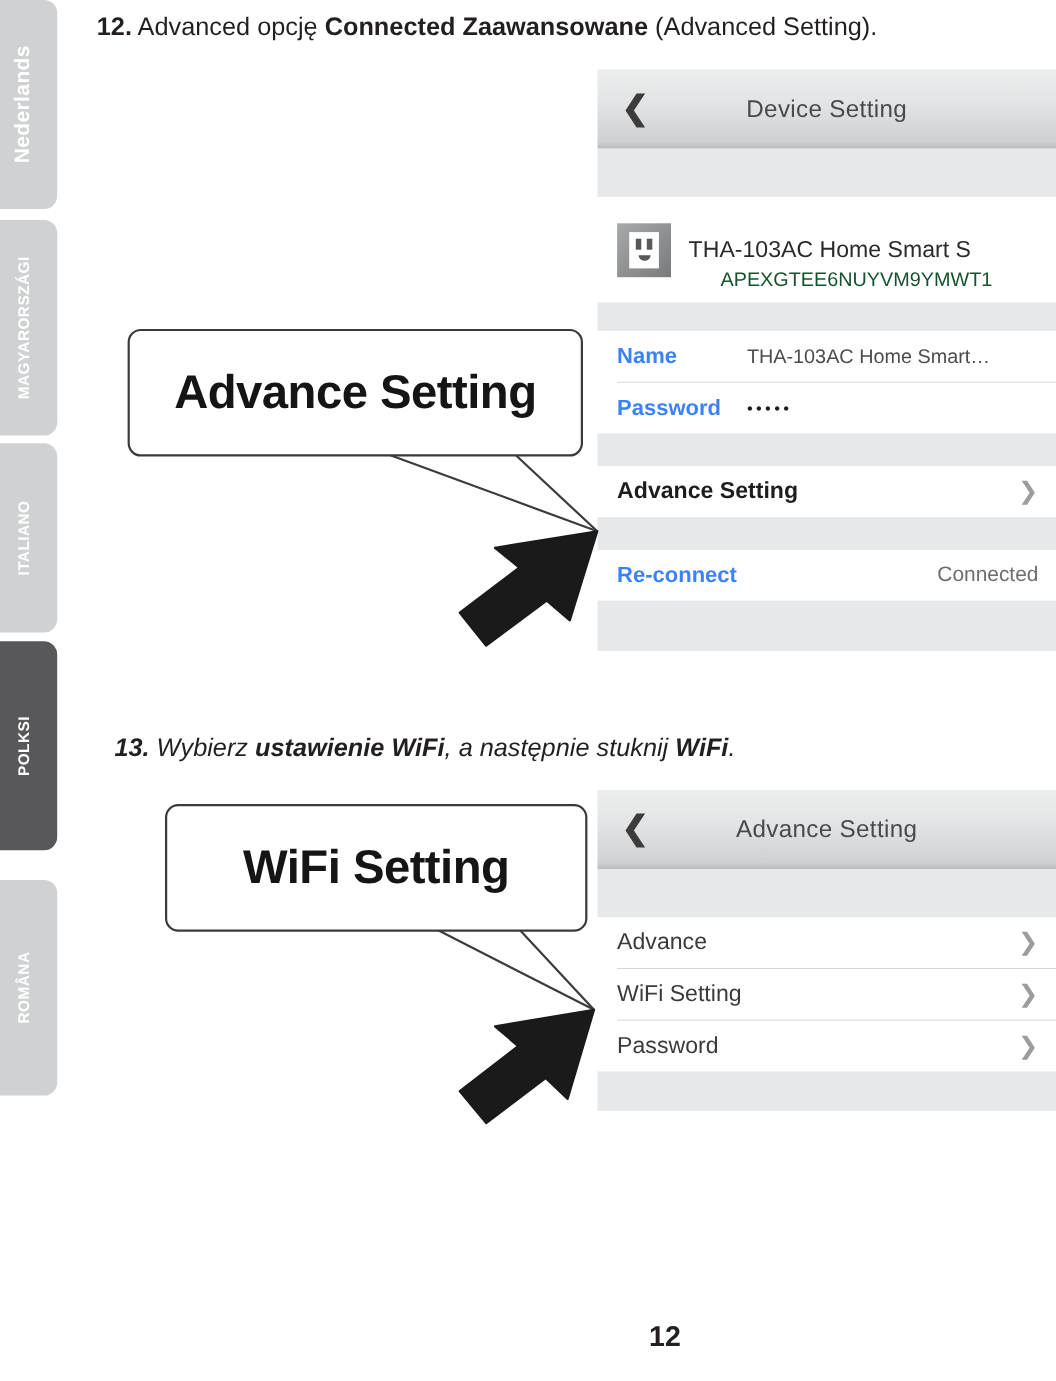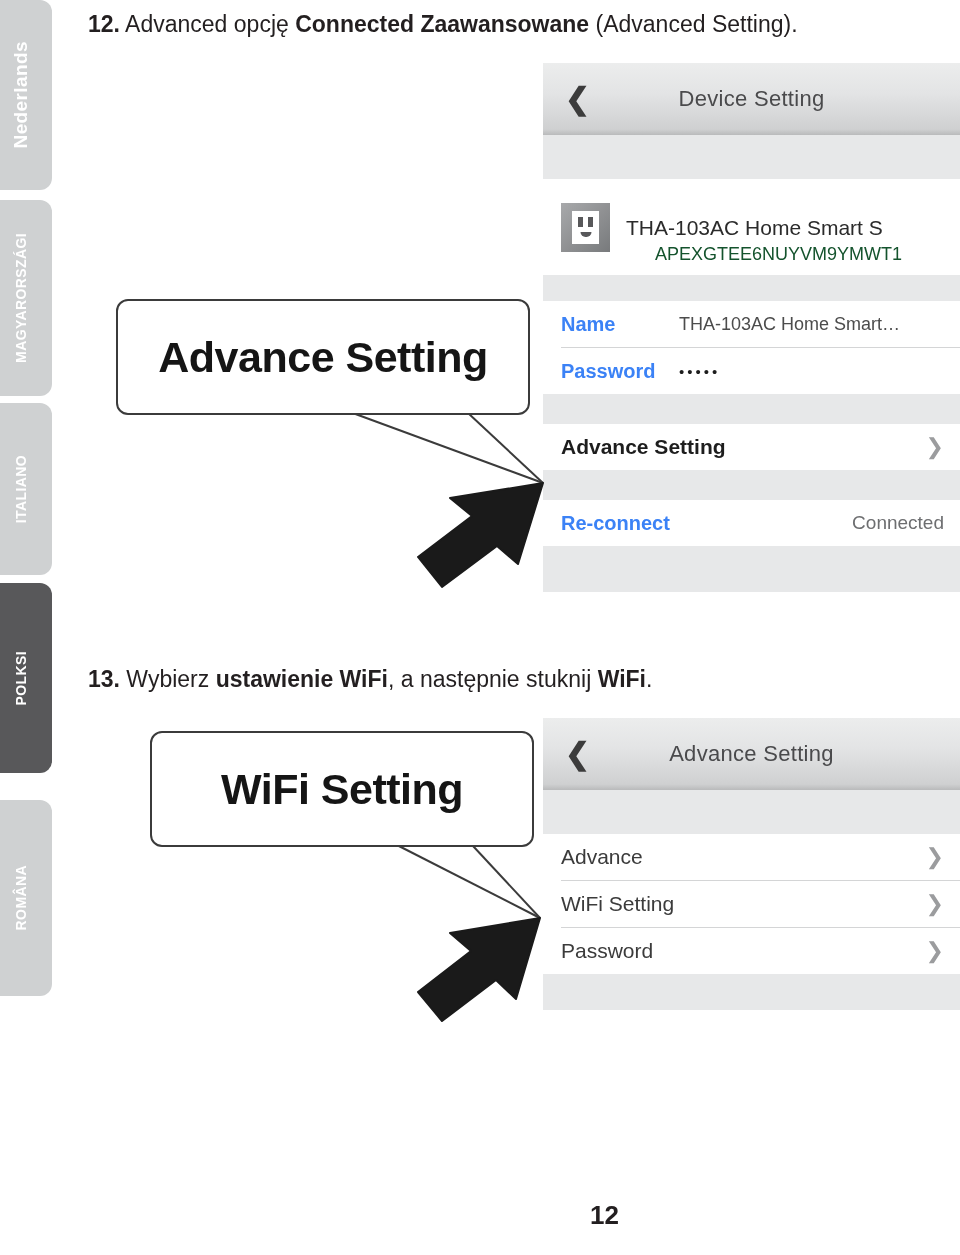--- a/index.html
+++ b/index.html
@@ -316,21 +316,21 @@
     <polyline points="250,117 443,188" fill="none" stroke="#3b3b3b" stroke-width="2"></polyline>
     <polyline points="368,118 443,188" fill="none" stroke="#3b3b3b" stroke-width="2"></polyline>
 
     <path d="M443,188 L350,203 L372,221 L318,262 L342,292 L397,251 L418,269 Z" fill="#1a1a1a" stroke="#1a1a1a" stroke-width="2" stroke-linejoin="round"></path>
   </svg>
   <div class="bubble" style="left:16px; top:4px; width:410px; height:112px;">
     <span class="bubble-text">Advance Setting</span>
   </div>
 </div>
 
-<div class="step-line" style="left:88px; top:665px;">
+<div class="step-line" style="left:104px; top:665px;font-style:italic;">
   <span class="step-num">13.</span><span> Wybierz </span><b>ustawienie WiFi</b><span>, a następnie stuknij </span><b>WiFi</b><span>.</span>
 </div>
 
 <div class="phone" style="left:543px; top:718px;">
   <div class="nav-bar">
     <span class="nav-back">❮</span>
     <span class="nav-title">Advance Setting</span>
   </div>
 
   <div class="gap-band" style="height:44px;"></div>

